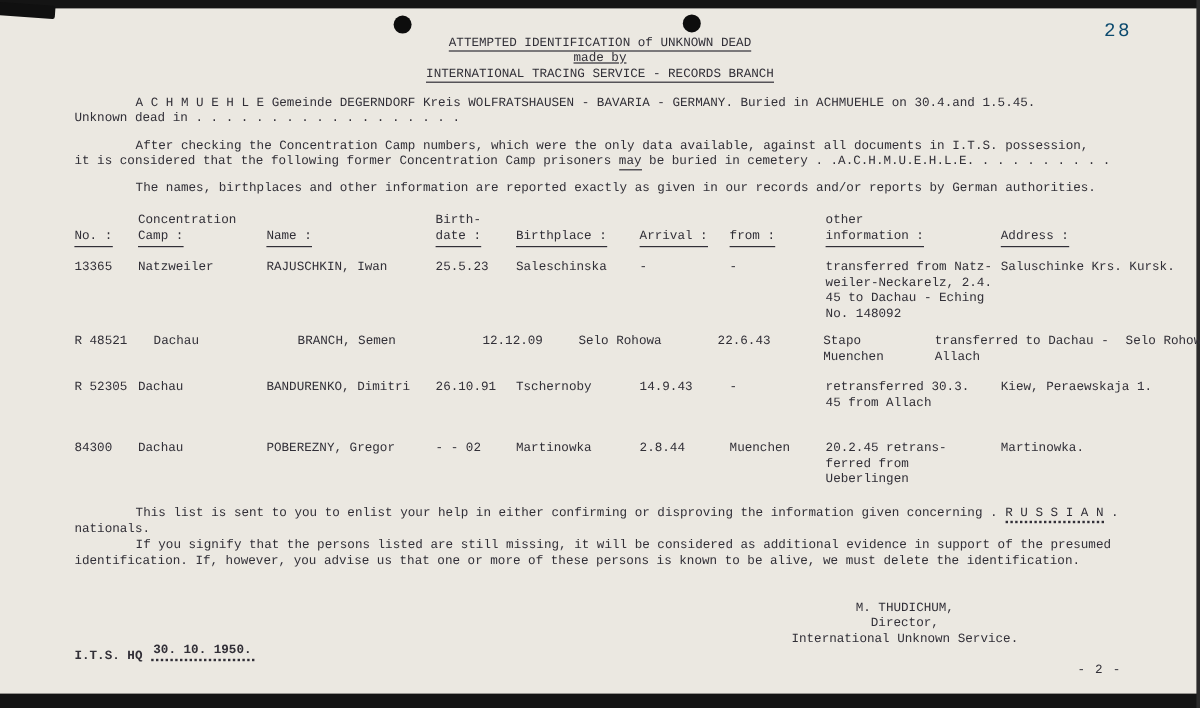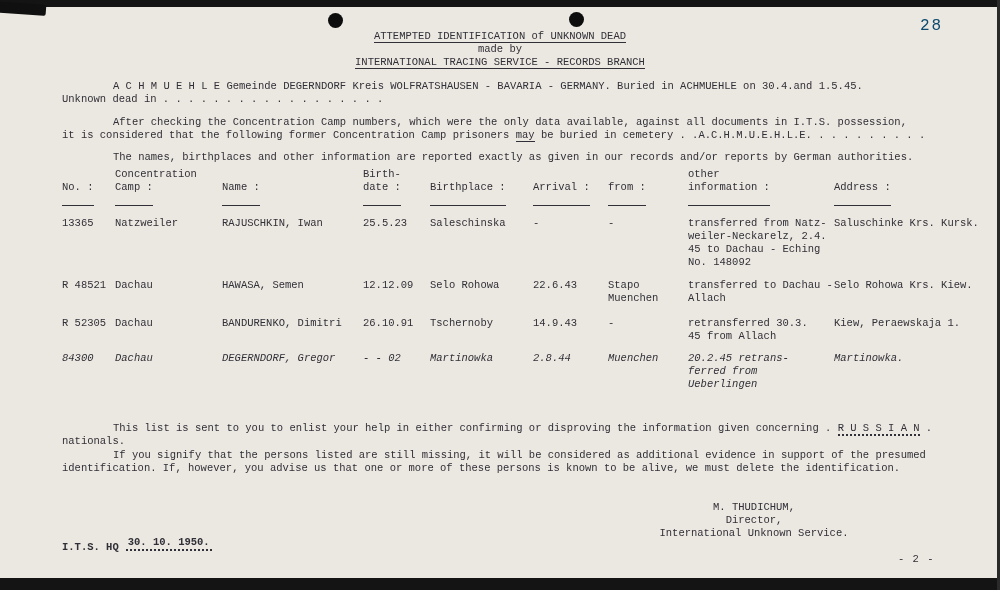--- a/index.html
+++ b/index.html
@@ -10,38 +10,38 @@
     font-size:10.5px; line-height:13px; color:#312f37;
   }
   .strip-top   { position:absolute; left:0; top:0; width:1000px; height:7px;  background:#141414; }
   .strip-bottom{ position:absolute; left:0; bottom:0; width:1000px; height:12px; background:#141414; }
   .strip-right { position:absolute; right:0; top:0; width:3px; height:590px; background:#2a2a2a; }
   .corner-mark { position:absolute; left:-8px; top:3px; width:54px; height:11px; background:#101010; transform:rotate(4deg); border-radius:2px; }
   .hole { position:absolute; width:15px; height:15px; border-radius:50%; background:#0d0d0d; }
   .hole1 { left:328px; top:13px; }
   .hole2 { left:569px; top:12px; }
 
-  .title-block { position:absolute; top:30px; left:0; width:1000px; text-align:center; }
+  .title-block { position:absolute; top:30px; left:0; width:1000px; text-align:center;text-decoration:underline; }
   .u  { border-bottom:1px solid #312f37; display:inline-block; line-height:12px; }
   .du { border-bottom:2px dotted #312f37; }
 
   .pageno { position:absolute; left:920px; top:20px; font-size:16px; letter-spacing:2px; color:#0c4a6e; }
 
   .intro { position:absolute; left:62px; top:80px; width:910px; }
   .ind   { padding-left:51px; }
 
   .p-checking { position:absolute; left:62px; top:116px; width:910px; }
   .p-names    { position:absolute; left:62px; top:151px; width:910px; text-indent:51px; }
 
   .doc-table { position:absolute; left:62px; top:178px; width:923px; }
   .thead, .tr { display:grid; grid-template-columns:53px 107px 141px 67px 103px 75px 80px 146px 151px; }
   .th { display:flex; flex-direction:column; justify-content:flex-end; align-items:flex-start; height:28px; }
-  .th .lbl { border-bottom:1px solid #312f37; padding-bottom:11px; }
+  .th .lbl { border-bottom:1px solid #312f37; padding-bottom:1px; }
   .td { white-space:pre; }
-  .r0 { margin-top:11px; } .r1 { margin-top:10px; } .r2 { margin-top:12px; } .r3 { margin-top:9px;font-style:italic; }
+  .r0 { margin-top:11px; } .r1 { margin-top:10px;gap:13px; } .r2 { margin-top:12px; } .r3 { margin-top:25px; }
 
   .closing1 { position:absolute; left:62px; top:422px; width:910px;font-family:Liberation Mono, monospace; }
   .closing2 { position:absolute; left:62px; top:449px; width:915px; white-space:pre-line; text-indent:51px; }
 
   .signature { position:absolute; left:608px; top:501px; width:292px; text-align:center; }
 
   .footer-left { position:absolute; left:62px; top:541px;font-weight:bold; }
   .footer-date { position:relative; top:-5px; margin-left:7px; border-bottom:2px dotted #312f37; padding:0 2px 1px 2px; }
   .footer-page { position:absolute; left:898px; top:553px; letter-spacing:1px; }
 </style>
@@ -128,21 +128,21 @@
       <div class="td">transferred from Natz-
 weiler-Neckarelz, 2.4.
 45 to Dachau - Eching
 No. 148092</div>
       <div class="td">Saluschinke Krs. Kursk.</div>
     </div>
 
     <div class="tr r1">
       <div class="td">R 48521</div>
       <div class="td">Dachau</div>
-      <div class="td">HAWASA, Semen</div>
+      <div class="td">BRANCH, Semen</div>
       <div class="td">12.12.09</div>
       <div class="td">Selo Rohowa</div>
       <div class="td">22.6.43</div>
       <div class="td">Stapo
 Muenchen</div>
       <div class="td">transferred to Dachau -
 Allach</div>
       <div class="td">Selo Rohowa Krs. Kiew.</div>
     </div>
 
@@ -155,21 +155,21 @@
       <div class="td">14.9.43</div>
       <div class="td">-</div>
       <div class="td">retransferred 30.3.
 45 from Allach</div>
       <div class="td">Kiew, Peraewskaja 1.</div>
     </div>
 
     <div class="tr r3">
       <div class="td">84300</div>
       <div class="td">Dachau</div>
-      <div class="td">DEGERNDORF, Gregor</div>
+      <div class="td">POBEREZNY, Gregor</div>
       <div class="td">- - 02</div>
       <div class="td">Martinowka</div>
       <div class="td">2.8.44</div>
       <div class="td">Muenchen</div>
       <div class="td">20.2.45 retrans-
 ferred from
 Ueberlingen</div>
       <div class="td">Martinowka.</div>
     </div>
   </div>

